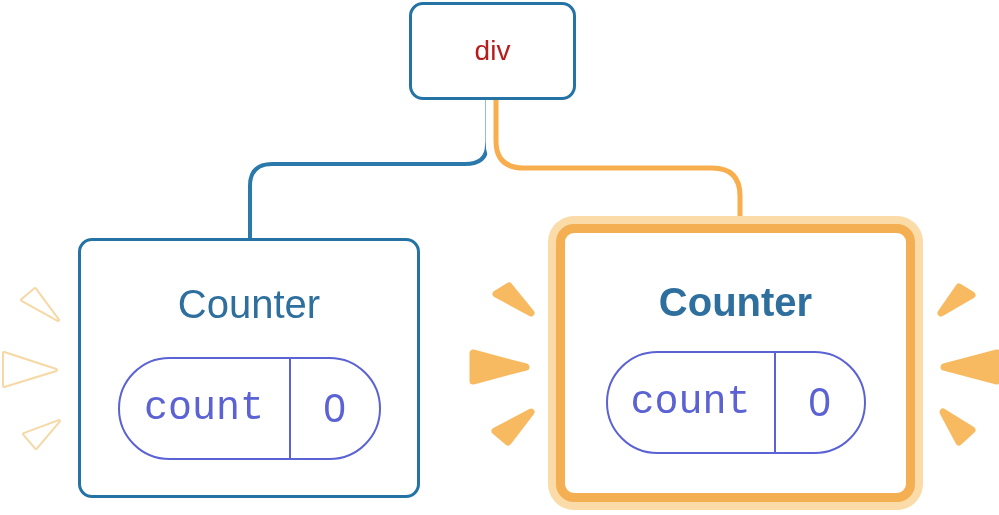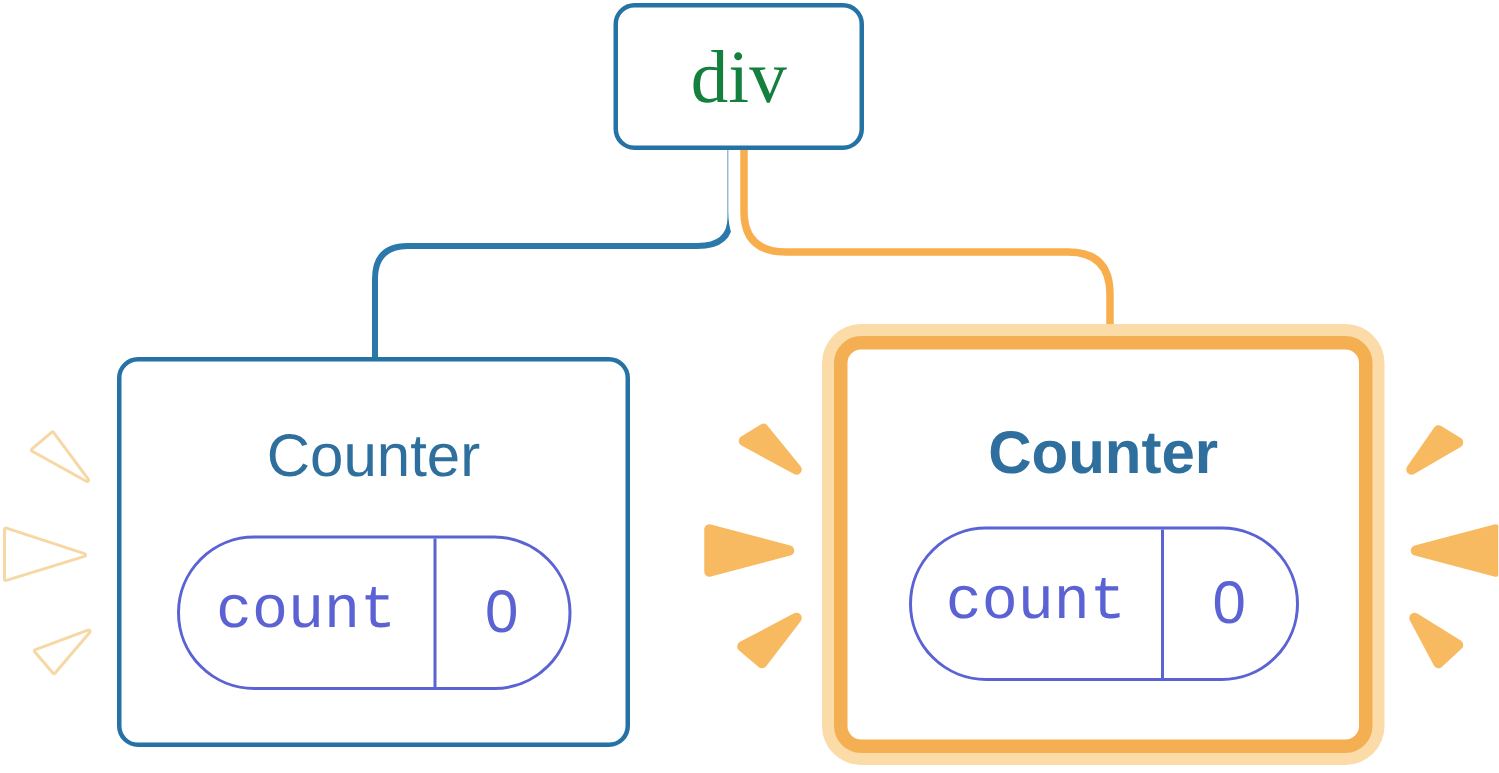--- a/index.html
+++ b/index.html
@@ -8,21 +8,21 @@
     position:relative;width:999px;height:515px;background:#ffffff;overflow:hidden;
     font-family:"Liberation Sans", sans-serif;
   }
   .layer{position:absolute;left:0;top:0;width:999px;height:515px;}
   
   .node-root{
     position:absolute;left:409px;top:2px;width:167px;height:98px;
     background:#ffffff;border:3px solid #2573A5;border-radius:14px;
     display:flex;align-items:center;justify-content:center;
   }
-  .node-root .node-label{font-size:50px;color:#15803d;font-family:Liberation Serif, serif;}
+  .node-root .node-label{font-size:28px;color:#b91c1c;}
   
   .card{
     position:absolute;background:#ffffff;
     display:flex;flex-direction:column;align-items:center;
   }
   .card.left{
     left:78px;top:238px;width:342px;height:260px;
     border:3px solid #2573A5;border-radius:14px;
   }
   .card.right{

